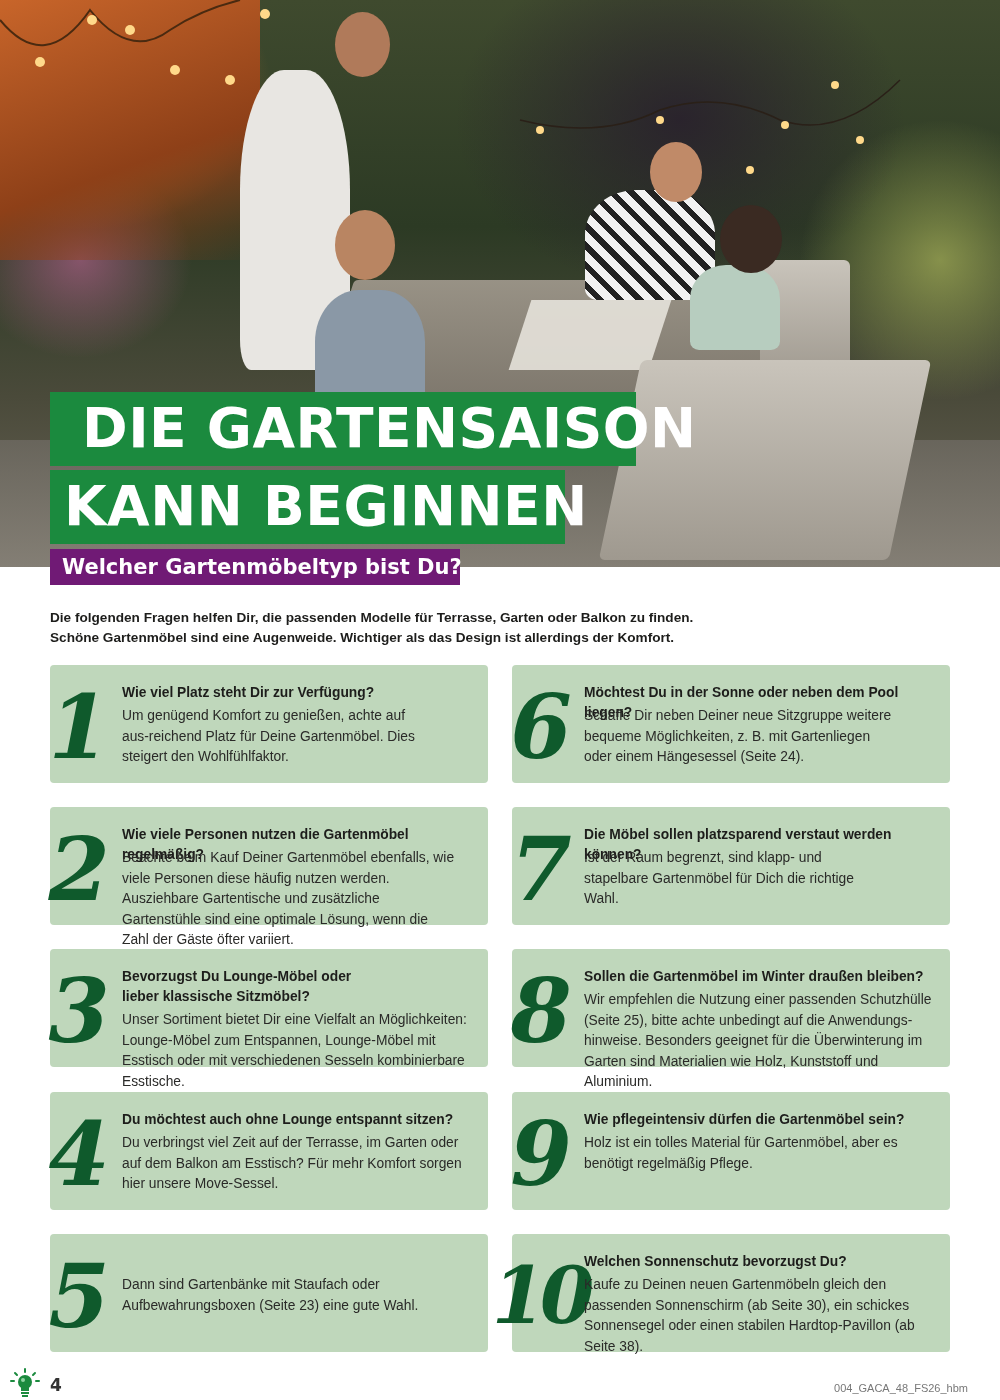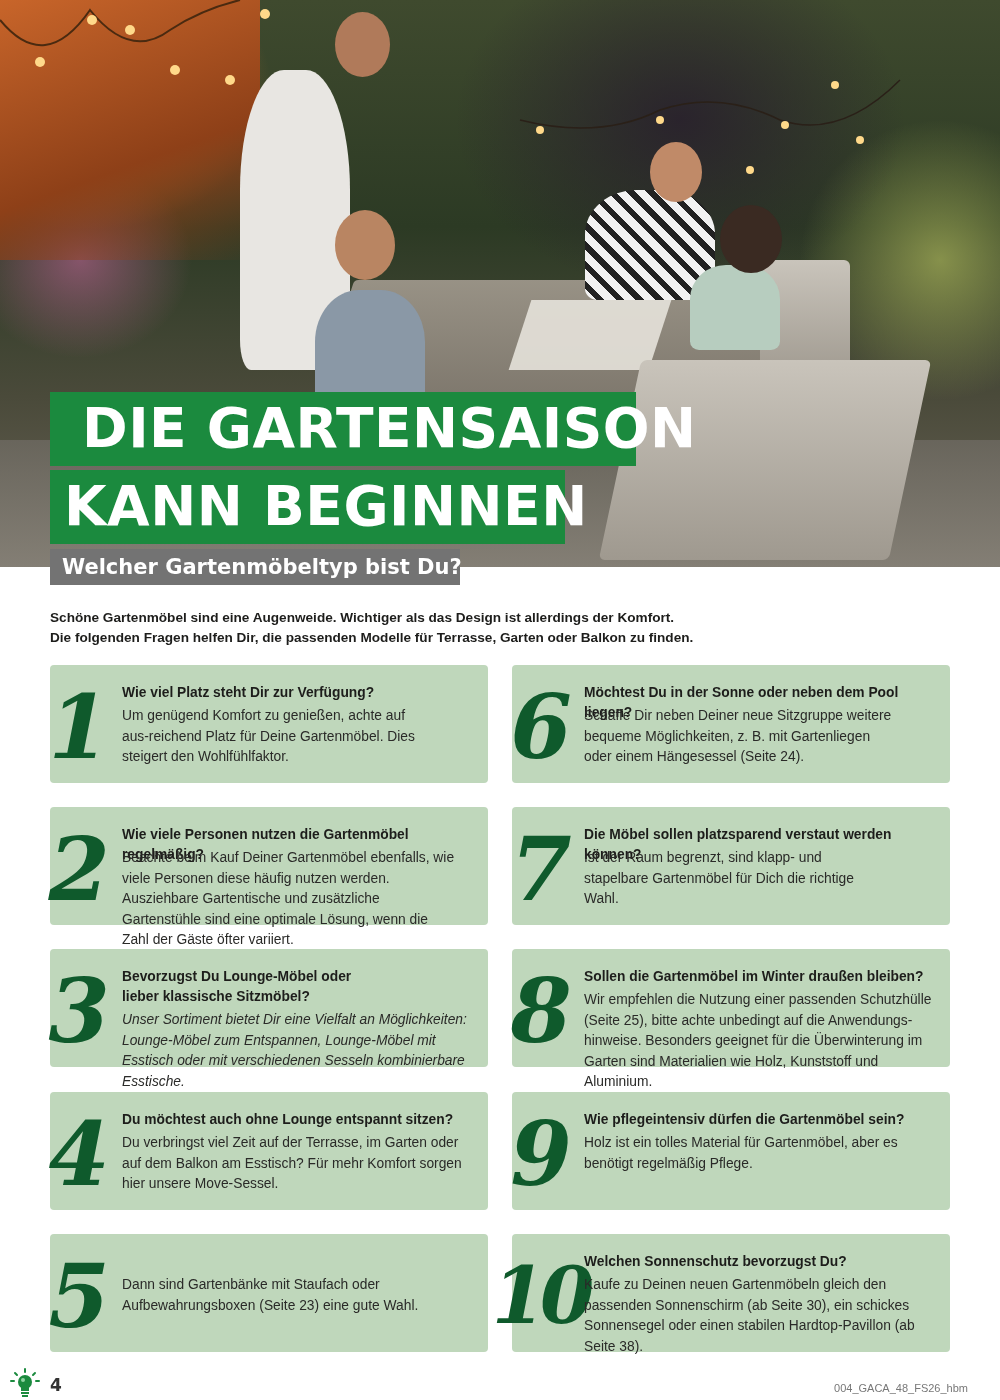--- a/index.html
+++ b/index.html
@@ -30,21 +30,21 @@
 
   
   .title-line {
     position: absolute; left: 50px; background: #1b8a3e; color: #ffffff;
     font-family: "DejaVu Sans", sans-serif; font-weight: bold; font-size: 55px; letter-spacing: 0.5px;
     line-height: 1; padding: 9px 14px 10px 14px; white-space: nowrap;
   }
   .title-line.l1 { top: 392px; width: 586px; padding-left: 32px; }
   .title-line.l2 { top: 470px; width: 515px; }
   .subtitle-badge {
-    position: absolute; left: 50px; top: 549px; width: 410px; height: 36px; background: #737373; color: #ffffff;
+    position: absolute; left: 50px; top: 549px; width: 410px; height: 36px; background: #701a75; color: #ffffff;
     font-family: "DejaVu Sans", sans-serif; font-weight: bold; font-size: 21px; line-height: 36px; padding-left: 12px; white-space: nowrap;
   }
 
   
   .intro { position: absolute; left: 50px; top: 608px; width: 900px; font-size: 13.6px; font-weight: bold; line-height: 20px; color: #1d1d1b; }
   .intro p { white-space: nowrap; }
 
   
   .card {
     position: absolute; width: 438px; background: #bfd7bb; border-radius: 4px;
@@ -106,40 +106,40 @@
   <div class="head" style="left:335px;top:210px;width:60px;height:70px;background:#b98562;"></div>
   <div class="person" style="left:690px;top:265px;width:90px;height:85px;background:#b7cdbf;"></div>
   <div class="head" style="left:720px;top:205px;width:62px;height:68px;background:#3a2a22;"></div>
 </div>
 
 <div class="title-line l1">DIE GARTENSAISON</div>
 <div class="title-line l2">KANN BEGINNEN</div>
 <div class="subtitle-badge">Welcher Gartenmöbeltyp bist Du?</div>
 
 <div class="intro">
+  <p>Die folgenden Fragen helfen Dir, die passenden Modelle für Terrasse, Garten oder Balkon zu finden.</p>
   <p>Schöne Gartenmöbel sind eine Augenweide. Wichtiger als das Design ist allerdings der Komfort.</p>
-  <p>Die folgenden Fragen helfen Dir, die passenden Modelle für Terrasse, Garten oder Balkon zu finden.</p>
 </div>
 
 <div class="card col-l r1">
   <div class="num">1</div>
   <div class="q">Wie viel Platz steht Dir zur Verfügung?</div>
   <div class="a" style="top:41px;width:300px;">Um genügend Komfort zu genießen, achte auf aus-reichend Platz für Deine Gartenmöbel. Dies steigert den Wohlfühlfaktor.</div>
 </div>
 
 <div class="card col-l r2">
   <div class="num">2</div>
   <div class="q">Wie viele Personen nutzen die Gartenmöbel regelmäßig?</div>
   <div class="a" style="top:41px;width:335px;">Beachte beim Kauf Deiner Gartenmöbel ebenfalls, wie viele Personen diese häufig nutzen werden. Ausziehbare Gartentische und zusätzliche Gartenstühle sind eine optimale Lösung, wenn die Zahl der Gäste öfter variiert.</div>
 </div>
 
 <div class="card col-l r3">
   <div class="num">3</div>
   <div class="q" style="width:230px;">Bevorzugst Du Lounge-Möbel oder lieber klassische Sitzmöbel?</div>
-  <div class="a" style="top:61px;width:360px;font-style:italic;">Unser Sortiment bietet Dir eine Vielfalt an Möglichkeiten: Lounge-Möbel zum Entspannen, Lounge-Möbel mit Esstisch oder mit verschiedenen Sesseln kombinierbare Esstische.</div>
+  <div class="a" style="top:61px;width:360px;">Unser Sortiment bietet Dir eine Vielfalt an Möglichkeiten: Lounge-Möbel zum Entspannen, Lounge-Möbel mit Esstisch oder mit verschiedenen Sesseln kombinierbare Esstische.</div>
 </div>
 
 <div class="card col-l r4">
   <div class="num">4</div>
   <div class="q">Du möchtest auch ohne Lounge entspannt sitzen?</div>
   <div class="a" style="top:41px;width:345px;">Du verbringst viel Zeit auf der Terrasse, im Garten oder auf dem Balkon am Esstisch? Für mehr Komfort sorgen hier unsere Move-Sessel.</div>
 </div>
 
 <div class="card col-l r5">
   <div class="num">5</div>

